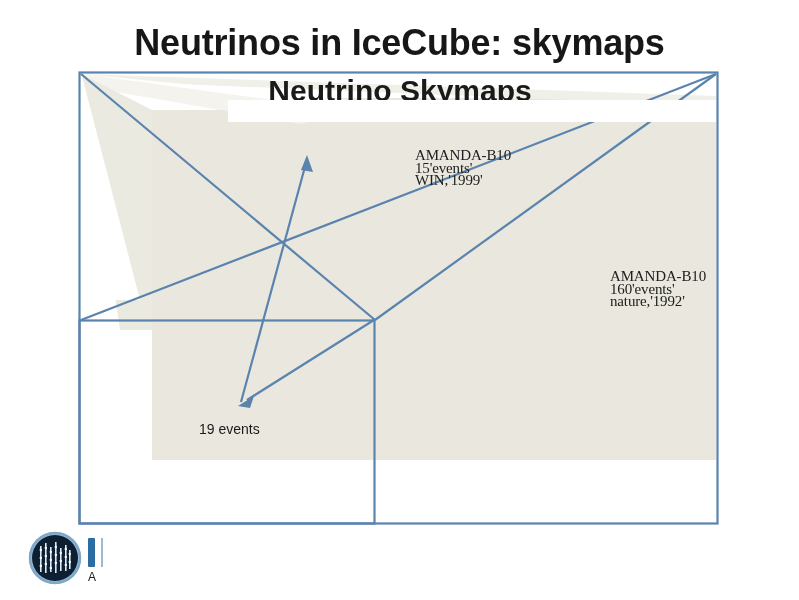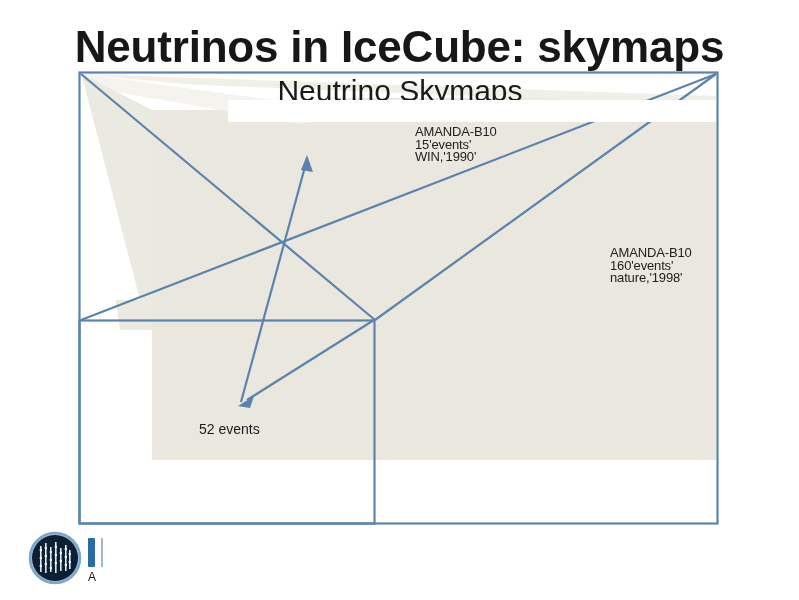--- a/index.html
+++ b/index.html
@@ -20,21 +20,21 @@
   }
 
   
   .slide-title {
     position: absolute;
     left: 0;
     top: 22px;
     width: 799px;
     text-align: center;
     font-family: "Liberation Sans", sans-serif;
-    font-size: 44px;
+    font-size: 36px;
     font-weight: bold;
     color: #171717;
     letter-spacing: -0.2px;
     white-space: nowrap;
   }
 
   
   .figure-stage {
     position: absolute;
     left: 0;
@@ -50,46 +50,47 @@
 
   
   .figure-subtitle {
     position: absolute;
     left: 150px;
     top: 74px;
     width: 500px;
     text-align: center;
     font-family: "Liberation Sans", sans-serif;
     font-size: 30px;
-    font-weight: normal;
+    font-weight: bold;
     color: #1a1a1a;
     white-space: nowrap;
     z-index: 4;
   }
   
   .subtitle-mask {
     position: absolute;
     left: 228px;
     top: 100px;
     width: 488px;
     height: 22px;
     background: #ffffff;
     z-index: 5;
   }
 
   
   .callout {
     position: absolute;
-    font-family: Liberation Sans, sans-serif;
-    font-size: 13px;
+    font-family: Liberation Serif, serif;
+    font-size: 15px;
     line-height: 12.5px;
     color: #202020;
     white-space: nowrap;
     letter-spacing: -0.15px;
     z-index: 8;
+    margin-top: 23px;
   }
   .callout-a { left: 415px; top: 126px; }
   .callout-b { left: 610px; top: 247px; }
   .callout .line { display: block; }
 
   .events-label {
     position: absolute;
     left: 199px;
     top: 421px;
     font-family: "Liberation Sans", sans-serif;
@@ -180,30 +181,30 @@
       <polygon points="238,406 254,396 250,408" fill="#5a83ad" stroke="none"></polygon>
 
     </svg>
 
     <div class="figure-subtitle">Neutrino Skymaps</div>
     <div class="subtitle-mask"></div>
 
     <div class="callout callout-a">
       <span class="line">AMANDA-B10</span>
       <span class="line">15'events'</span>
-      <span class="line">WIN,'1990'</span>
+      <span class="line">WIN,'1999'</span>
     </div>
 
     <div class="callout callout-b">
       <span class="line">AMANDA-B10</span>
       <span class="line">160'events'</span>
-      <span class="line">nature,'1998'</span>
+      <span class="line">nature,'1992'</span>
     </div>
 
-    <div class="events-label">52 events</div>
+    <div class="events-label">19 events</div>
 
   </div>
 
   <svg class="footer-logo" viewBox="0 0 56 56">
     <circle cx="28" cy="28" r="26" fill="#9cbcd6"></circle>
     <circle cx="28" cy="28" r="23" fill="#0d2033"></circle>
     <g fill="#dfe8f0">
       <rect x="13" y="16" width="1.6" height="26"></rect>
       <rect x="18" y="13" width="1.6" height="30"></rect>
       <rect x="23" y="17" width="1.6" height="25"></rect>

